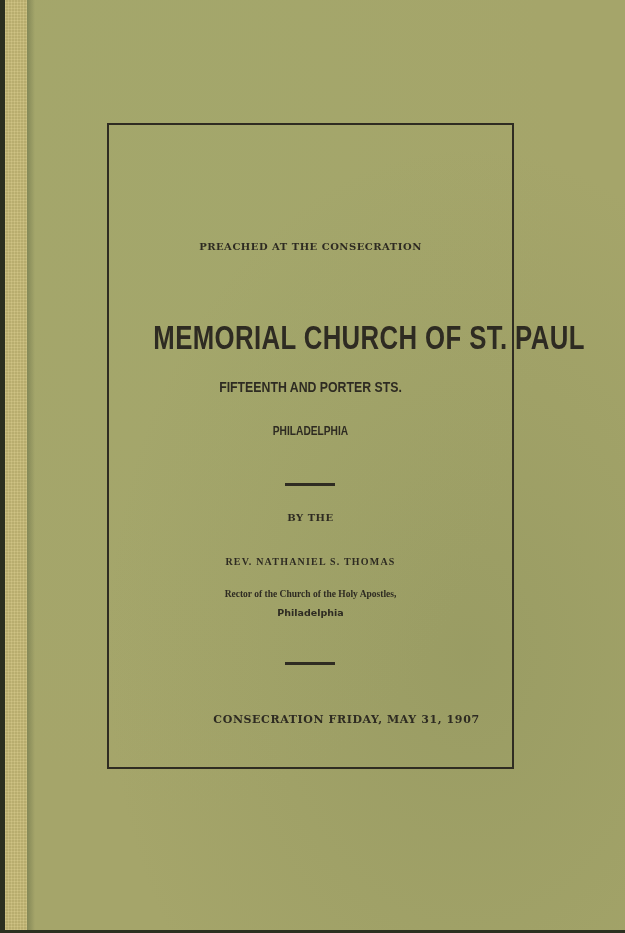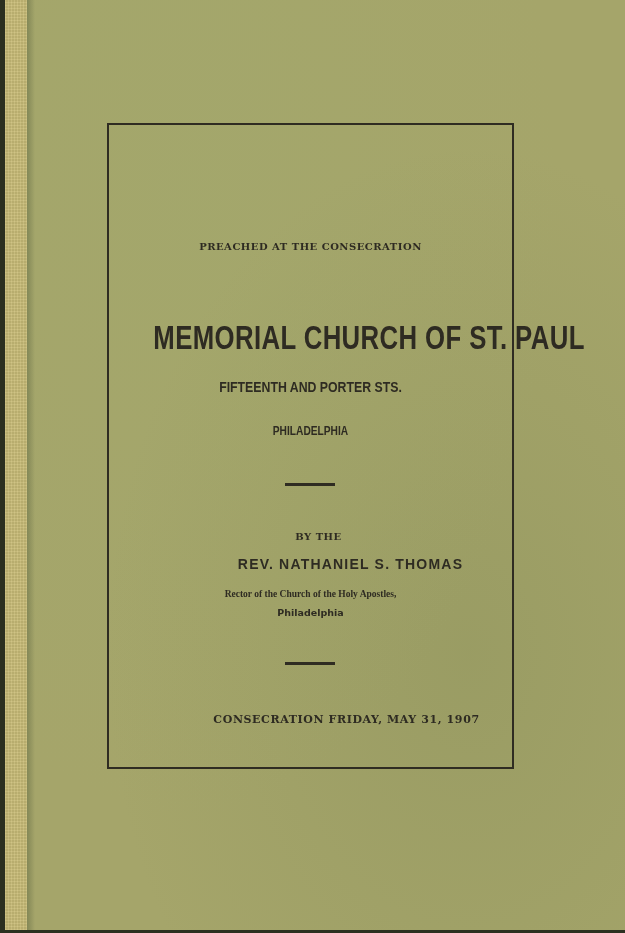--- a/index.html
+++ b/index.html
@@ -61,24 +61,24 @@
     }
     .city {
       top: 299px; font-family: "Liberation Sans", sans-serif; font-weight: bold; font-size: 12px;
       transform: scaleX(0.85);
     }
     .rule {
       position: absolute; left: 176px; width: 50px; height: 3px; background: #2f2c22;
     }
     .rule1 { top: 358px; }
     .rule2 { top: 537px; }
-    .bythe { top: 406px; margin-left: 8px; }
+    .bythe { top: 387px; }
     .author {
-      top: 431px; font-family: Liberation Sans, sans-serif; font-weight: bold;
-      font-size: 14px; letter-spacing: 1.2px; padding-left: 40px;
+      top: 431px; font-family: Liberation Serif, serif; font-weight: bold;
+      font-size: 10px; letter-spacing: 1.2px;
     }
     .rector {
       top: 464px; font-family: Liberation Serif, serif; font-weight: bold; font-size: 9.5px;
     }
     .rector-city {
       top: 482px; font-family: "DejaVu Sans", sans-serif; font-weight: bold; font-size: 9.5px;
     }
     .date {
       top: 588px; font-family: "DejaVu Serif", serif; font-weight: bold; font-size: 11px; letter-spacing: 0.6px; padding-left: 36px;
     }

